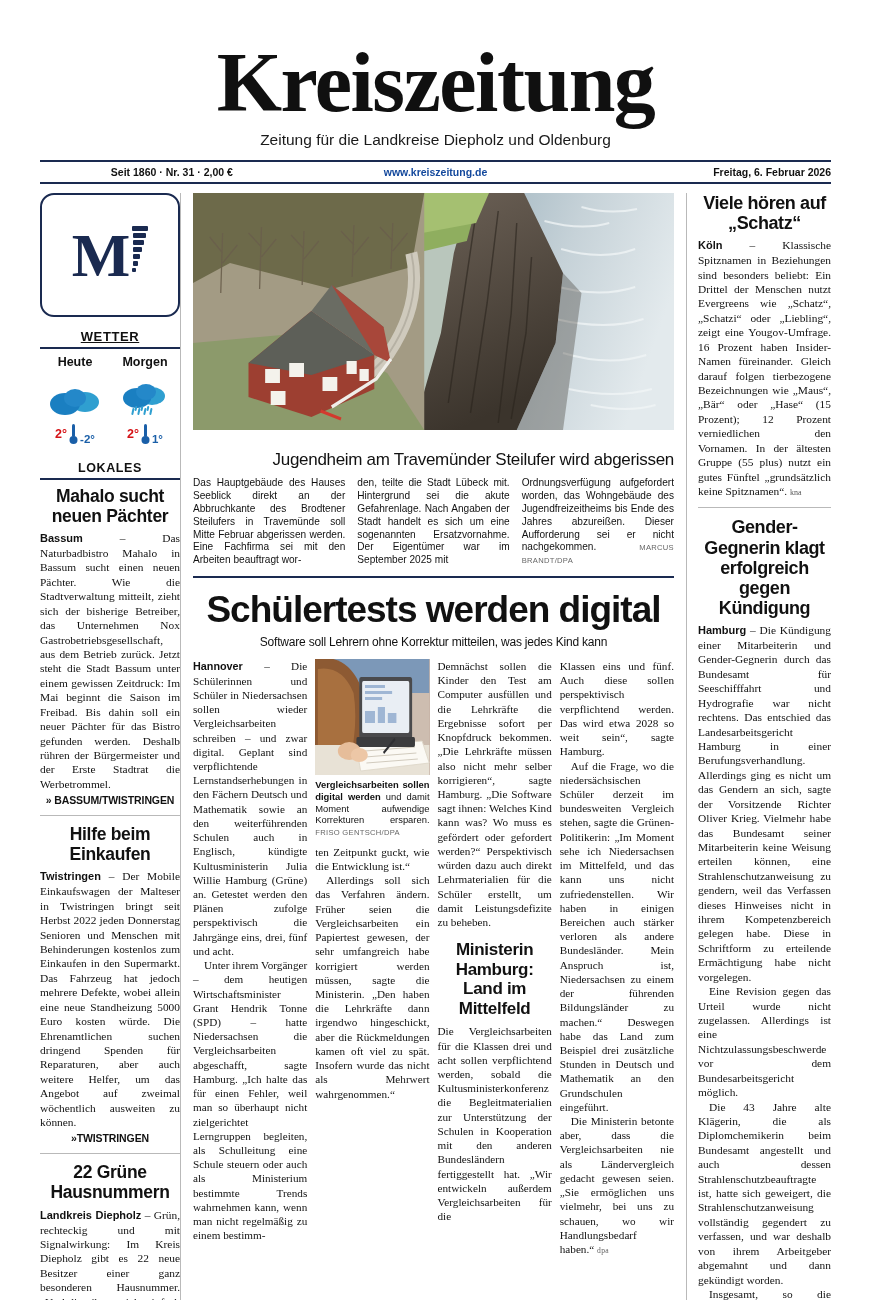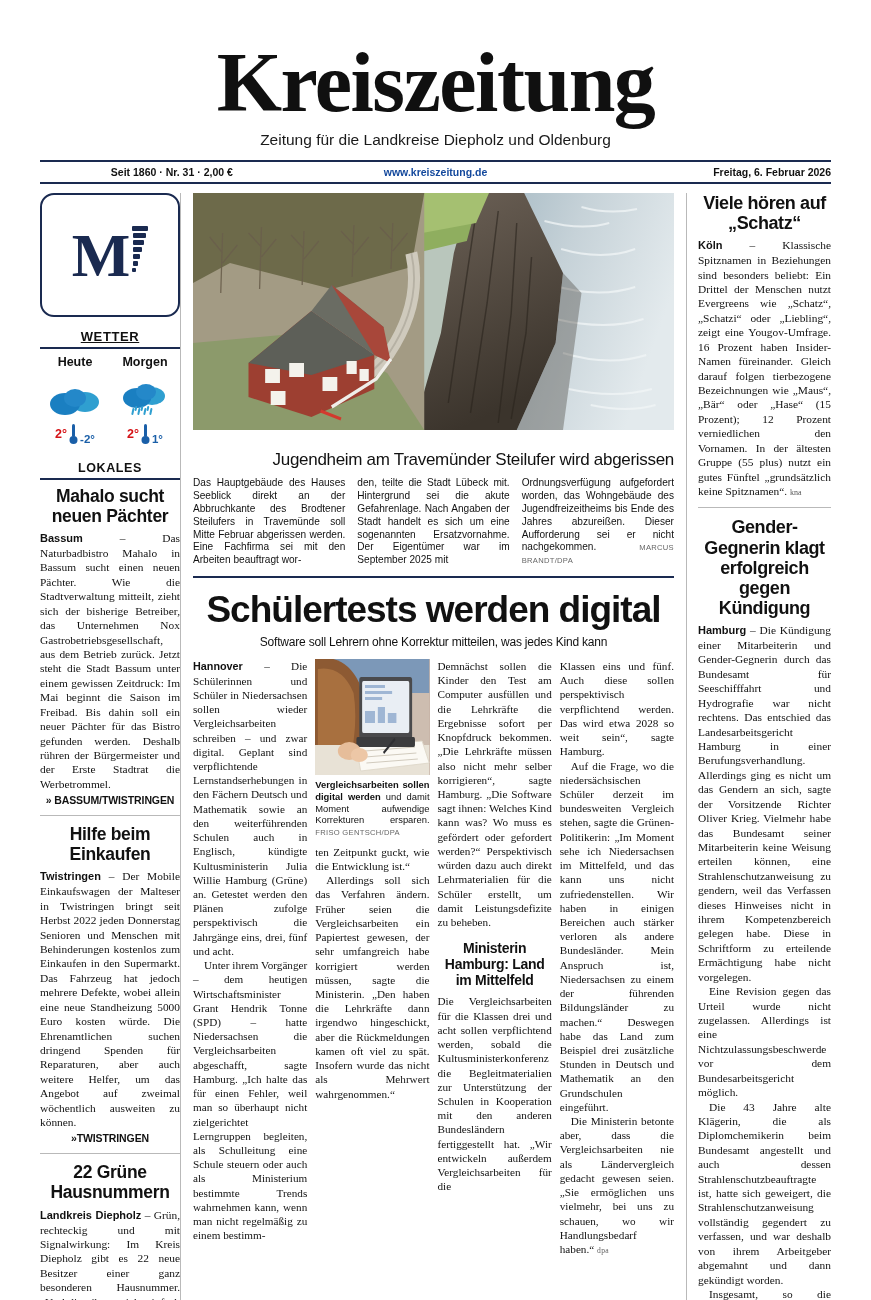--- a/index.html
+++ b/index.html
@@ -126,21 +126,21 @@
   }
   .body-txt b.loc { font-family:"Liberation Sans", sans-serif; font-weight:700; font-size:10.8px; }
   .body-txt p { margin:0; text-indent:11px; }
   .body-txt p.first { text-indent:0; }
 
   .inline-photo { width:100%; height:116px; background:#c6b3a6; overflow:hidden; position:relative; }
   .inline-cap { font-size:9.4px; line-height:1.25; text-align:justify; margin:4px 0 7px; }
   .inline-cap b { font-weight:700; }
 
   h3.sub-head {
-    text-align:center; font-size:14px; font-weight:700; line-height:1.15;
+    text-align:center; font-size:17px; font-weight:700; line-height:1.15;
     margin:11px 0 6px; letter-spacing:-0.3px;
   }
 
   
   h2.r-title {
     font-size:18px; font-weight:700; text-align:center; line-height:1.12;
     margin:0 0 5px; letter-spacing:-0.4px;
   }
   .kna { font-size:8px; color:#555; }
 

